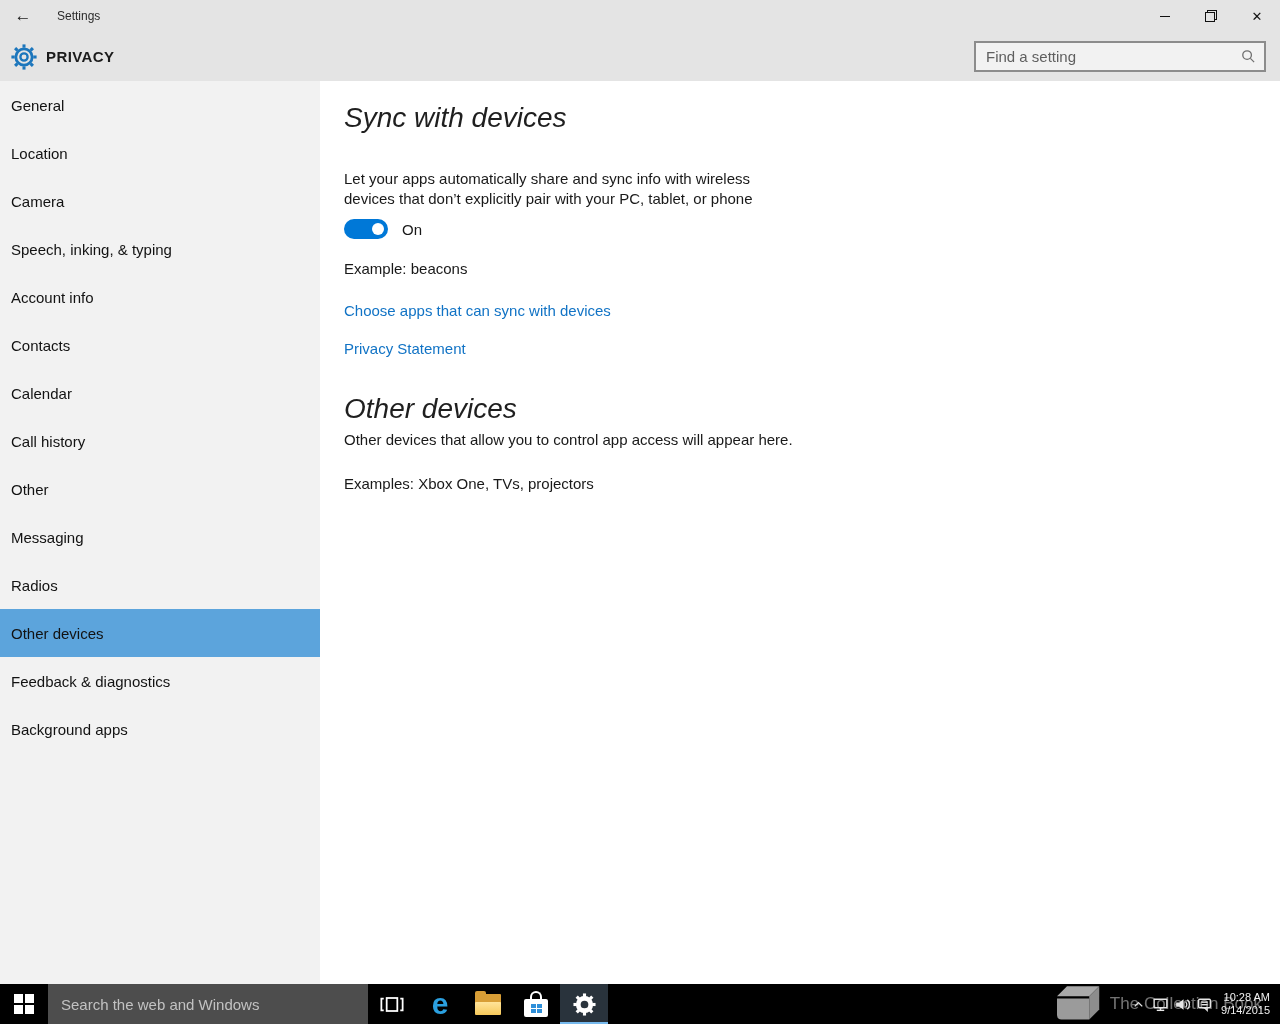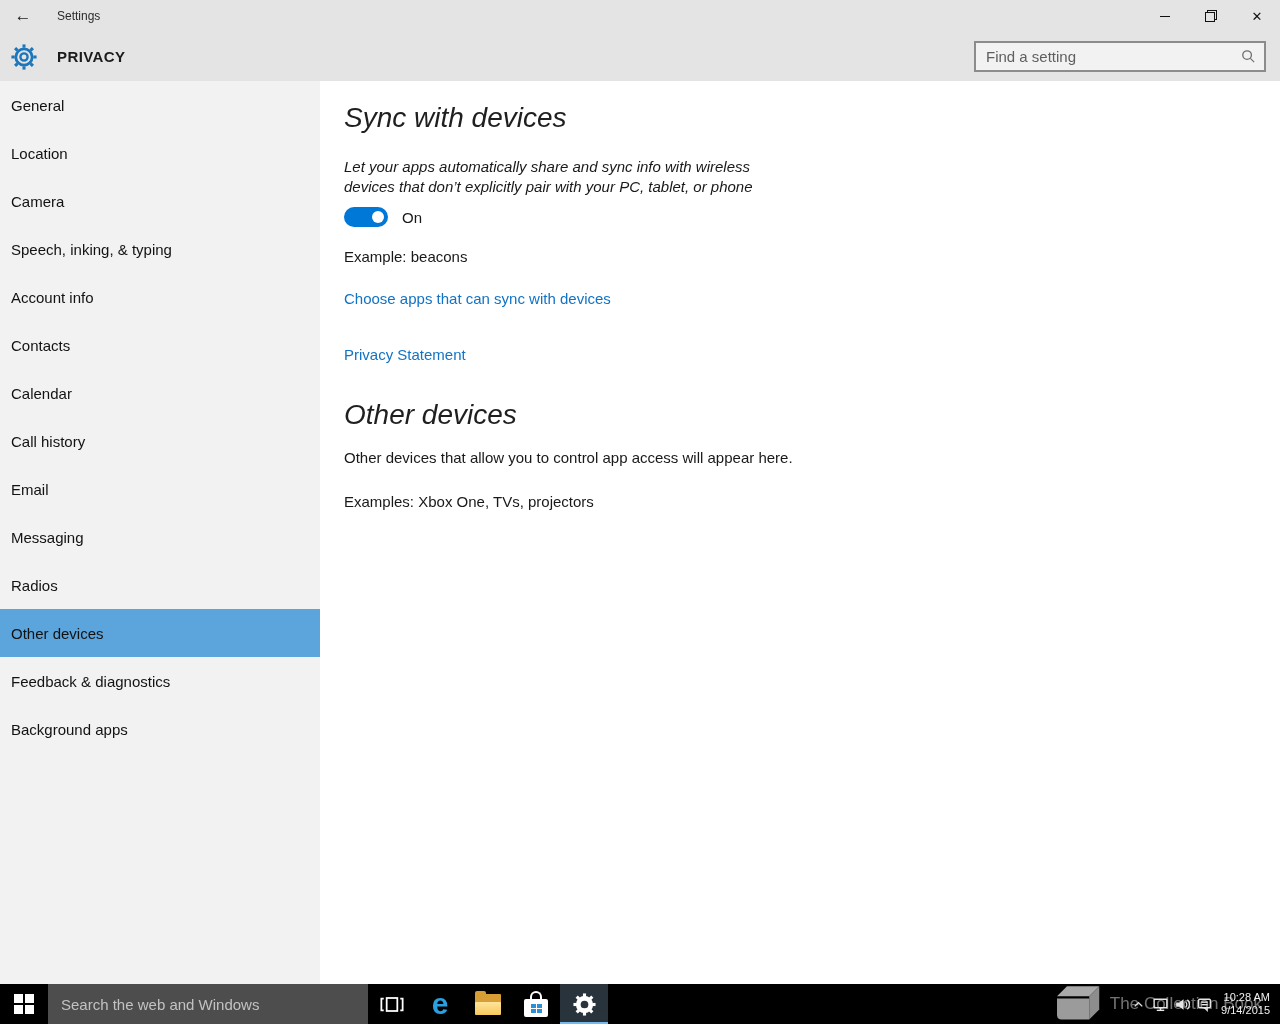--- a/index.html
+++ b/index.html
@@ -16,46 +16,46 @@
   .win-btn { width:46px; height:32px; border:none; background:transparent; display:flex; align-items:center; justify-content:center; cursor:pointer; color:#111; }
   .min-glyph { display:block; width:10px; height:1px; background:#111; }
   .restore-glyph { position:relative; display:block; width:12px; height:12px; }
   .restore-glyph::before { content:""; position:absolute; top:0; right:0; width:8px; height:8px; border:1px solid #111; }
   .restore-glyph::after { content:""; position:absolute; bottom:0; left:0; width:8px; height:8px; border:1px solid #111; background:#e4e4e4; }
   .close-glyph { font-size:13px; }
 
   
   .header { height:49px; background:#e4e4e4; display:flex; align-items:center; position:relative; flex:0 0 auto; }
   .gear-wrap { width:28px; height:28px; margin-left:10px; }
-  .section-title { font-size:15px; font-weight:700; letter-spacing:0.4px; color:#1b1b1b; margin-left:19px; }
+  .section-title { font-size:15px; font-weight:700; letter-spacing:0.4px; color:#1b1b1b; margin-left:8px; }
   .searchbox { position:absolute; right:14px; top:9px; width:292px; height:31px; border:2px solid #8c8c8c; background:#f2f2f2; display:flex; align-items:center; }
   .searchbox input { flex:1; border:none; background:transparent; outline:none; font-size:15px; color:#333; padding-left:10px; font-family:inherit; }
   .searchbox input::placeholder { color:#5f5f5f; opacity:1; }
   .search-magnifier { margin-right:8px; flex:0 0 auto; }
 
   
   .app-body { flex:1 1 auto; display:flex; min-height:0; }
   .sidebar { width:320px; background:#f2f2f2; flex:0 0 auto; }
   .nav-item { height:48px; display:flex; align-items:center; padding-left:11px; font-size:15px; color:#121212; cursor:pointer; }
   .nav-item.selected { background:#5ca4dc; }
 
   .content { flex:1 1 auto; background:#fff; padding:20px 40px 0 24px; }
   .content h2 { font-size:28px; font-weight:300; line-height:34px; color:#1f1f1f;font-style:italic; }
   .content p { font-size:15px; line-height:20px; color:#191919; }
-  .desc { margin-top:22px; max-width:430px;font-style:italic; }
+  .desc { margin-top:34px; max-width:430px; }
   .toggle-row { margin-top:10px; display:flex; align-items:center; }
   .toggle { position:relative; width:44px; height:20px; border-radius:10px; background:#0078d7; cursor:pointer; }
   .toggle::after { content:""; position:absolute; top:4px; right:4px; width:12px; height:12px; border-radius:50%; background:#fff; }
   .toggle-label { font-size:15px; margin-left:14px; color:#191919; }
   .example { margin-top:20px; }
   .link { display:inline-block; font-size:15px; color:#1173c5; text-decoration:none; cursor:pointer; }
   .link-choose { margin-top:23px; }
-  .link-privacy { margin-top:38px; }
+  .link-privacy { margin-top:20px; }
   .h2-other { margin-top:34px; }
-  .other-desc { margin-top:16px; }
+  .other-desc { margin-top:4px; }
   .other-examples { margin-top:24px; }
 
   
   .taskbar { height:40px; background:#000; flex:0 0 auto; display:flex; position:relative; }
   .tb-btn { width:48px; height:40px; border:none; background:transparent; display:flex; align-items:center; justify-content:center; cursor:pointer; position:relative; }
   .start-logo { display:grid; grid-template-columns:9px 9px; grid-template-rows:9px 9px; gap:2px; }
   .start-logo i { background:#fff; display:block; }
   .tb-search { width:320px; height:40px; background:#4d4d4d; border:none; outline:none; font-size:15px; color:#e0e0e0; padding-left:13px; font-family:inherit; }
   .tb-search::placeholder { color:#c2c2c2; opacity:1; }
   .tb-btn.active { background:#29333c; }
@@ -131,21 +131,21 @@
   <div class="app-body">
     <nav class="sidebar">
       <div class="nav-item">General</div>
       <div class="nav-item">Location</div>
       <div class="nav-item">Camera</div>
       <div class="nav-item">Speech, inking, &amp; typing</div>
       <div class="nav-item">Account info</div>
       <div class="nav-item">Contacts</div>
       <div class="nav-item">Calendar</div>
       <div class="nav-item">Call history</div>
-      <div class="nav-item">Email</div>
+      <div class="nav-item">Other</div>
       <div class="nav-item">Messaging</div>
       <div class="nav-item">Radios</div>
       <div class="nav-item selected">Other devices</div>
       <div class="nav-item">Feedback &amp; diagnostics</div>
       <div class="nav-item">Background apps</div>
     </nav>
 
     <main class="content">
       <h2>Sync with devices</h2>
       <p class="desc">Let your apps automatically share and sync info with wireless devices that don’t explicitly pair with your PC, tablet, or phone</p>

